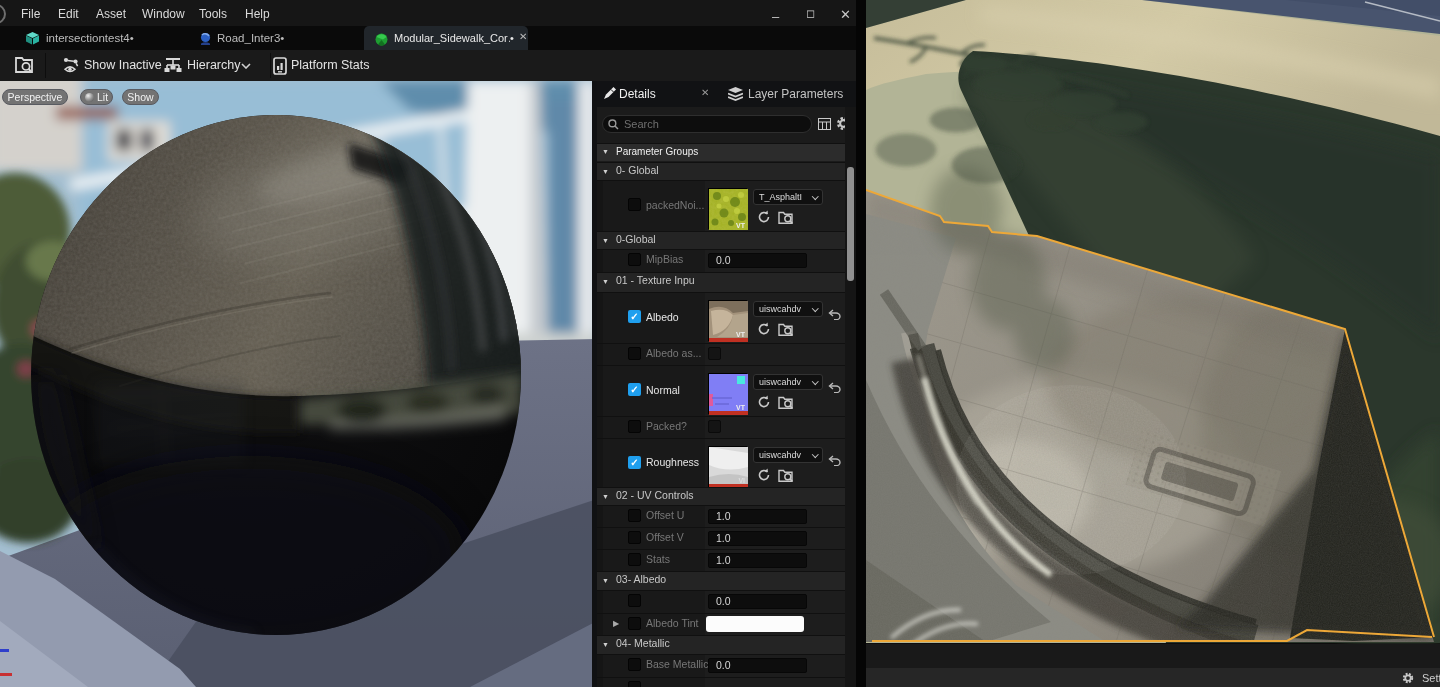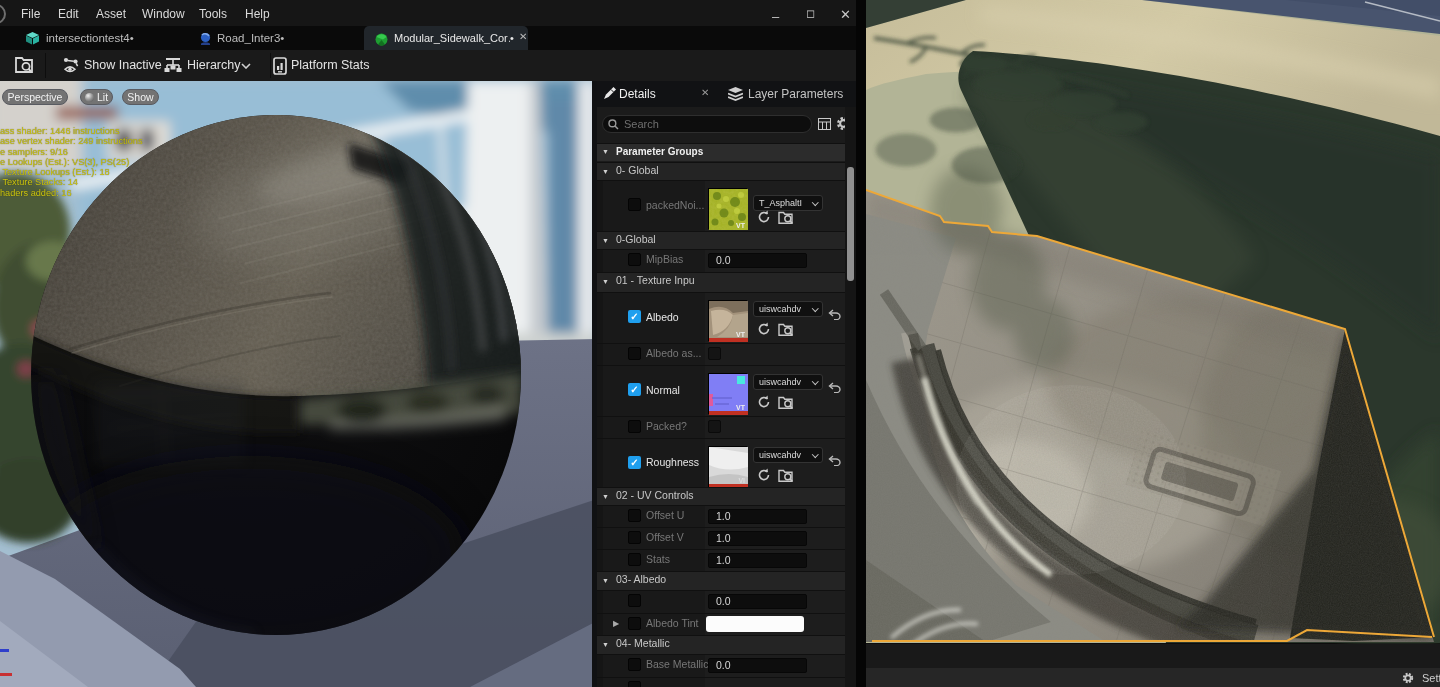--- a/index.html
+++ b/index.html
@@ -401,27 +401,20 @@
 </g>
 <polygon points="592,0 597,0 597,606 592,606" fill="#101113"></polygon>
 <g>
   <rect x="0" y="568" width="9" height="3" fill="#2233cc" opacity="0.9"></rect>
   <rect x="0" y="592" width="12" height="3" fill="#cc2222" opacity="0.9"></rect>
 </g>
 </svg>
       <div class="pill" style="left:2px;top:8px;width:66px;">Perspective</div>
       <div class="pill" style="left:80px;top:8px;width:33px;"><span style="display:inline-block;width:9px;height:9px;border-radius:50%;background:radial-gradient(circle at 35% 30%,#efefef,#9a9a9a 45%,#555 90%);vertical-align:-1px;margin-right:3px;"></span>Lit</div>
       <div class="pill" style="left:122px;top:8px;width:37px;">Show</div>
-      <div id="stats">ass shader: 1446 instructions
-ase vertex shader: 249 instructions
-e samplers: 9/16
-e Lookups (Est.): VS(3), PS(25)
- Texture Lookups (Est.): 18
- Texture Stacks: 14
-haders added: 16</div>
     </div>
 
     <div id="dp" class="abs">
       <div id="dtabs">
         <span style="position:absolute;left:6px;top:5px;"><svg width="14" height="14" viewBox="0 0 14 14">
               <path d="M1 13 L3 8.5 L10.5 1 L13 3.5 L5.5 11 Z" fill="#e8e8e8"></path>
               <line x1="8" y1="3.5" x2="10.5" y2="6" stroke="#1b1b1b" stroke-width="1"></line>
             </svg></span>
         <span style="position:absolute;left:22px;top:6px;color:#f0f0f0;font-size:12px;">Details</span>
         <span style="position:absolute;left:104px;top:6px;color:#9a9a9a;font-size:10px;">✕</span>
@@ -445,21 +438,21 @@
             <line x1="0.5" y1="4" x2="12.5" y2="4" stroke="#c9c9c9"></line>
             <line x1="4.5" y1="4" x2="4.5" y2="11.5" stroke="#c9c9c9"></line>
             <line x1="8.5" y1="4" x2="8.5" y2="11.5" stroke="#c9c9c9"></line>
           </svg>
 <svg style="position:absolute;left:239px;top:9px;" width="15" height="15" viewBox="0 0 16 16">
             <circle cx="8" cy="8" r="5.6" fill="none" stroke="#c9c9c9" stroke-width="2.6" stroke-dasharray="2.6 1.9"></circle>
             <circle cx="8" cy="8" r="3.6" fill="none" stroke="#c9c9c9" stroke-width="2.2"></circle>
           </svg>
 <div class="cat" style="top:36px;height:18px;background:#2c2c2c;"></div>
 <span style="position:absolute;left:5px;top:41px;color:#cfcfcf;font-size:7px;">▼</span>
-<span style="position:absolute;left:19px;top:39px;color:#efefef;font-size:10px;font-weight:bold;">Parameter Groups</span>
+<span style="position:absolute;left:19px;top:39px;color:#efefef;font-size:10px;font-weight:normal;">Parameter Groups</span>
 <div class="cat" style="top:55px;height:18px;"></div>
 <span style="position:absolute;left:5px;top:61px;color:#cfcfcf;font-size:7px;">▼</span>
 <span style="position:absolute;left:19px;top:57px;">0- Global</span>
 <div class="gut" style="top:73px;height:51px;"></div>
 <div class="rowL" style="top:73px;height:51px;"></div>
 <div class="rowR" style="top:73px;height:51px;"></div>
 <div class="cb" style="left:31px;top:91px;"></div>
 <div style="position:absolute;left:49px;top:73px;height:51px;width:62px;overflow:hidden;">
             <span style="position:absolute;top:19px;color:#777;">packedNoi...</span>
           </div>
@@ -481,21 +474,21 @@
                 <circle cx="22" cy="34" r="3"></circle>
               </g>
               <g fill="#cdd94a" opacity="0.6">
                 <circle cx="17" cy="10" r="3"></circle>
                 <circle cx="32" cy="6" r="3"></circle>
                 <circle cx="10" cy="17" r="2.5"></circle>
                 <circle cx="28" cy="22" r="3"></circle>
               </g>
               <text x="36" y="39" font-size="7" font-weight="bold" fill="#eee" text-anchor="end" font-family="Liberation Sans">VT</text>
             </svg></div>
-<div class="drop" style="left:156px;top:82px;margin-top:6px;">T_AsphaltI<i style="position:absolute;right:5px;top:4px;width:4.5px;height:4.5px;border-right:1.4px solid #c4c4c4;border-bottom:1.4px solid #c4c4c4;transform:rotate(45deg);"></i></div>
+<div class="drop" style="left:156px;top:82px;">T_AsphaltI<i style="position:absolute;right:5px;top:4px;width:4.5px;height:4.5px;border-right:1.4px solid #c4c4c4;border-bottom:1.4px solid #c4c4c4;transform:rotate(45deg);"></i></div>
 <span style="position:absolute;left:160px;top:103px;"><svg width="14" height="14" viewBox="0 0 14 14">
               <path d="M11.5 7a4.5 4.5 0 1 1-1.4-3.2" fill="none" stroke="#c9c9c9" stroke-width="1.6"></path>
               <path d="M10.6 0.6 L10.9 4.2 L7.4 3.4 Z" fill="#c9c9c9"></path>
             </svg></span>
 <span style="position:absolute;left:181px;top:103px;"><svg width="16" height="14" viewBox="0 0 16 14">
               <path d="M1 2.5 h4.5 l1.3 1.7 H14 v9 H1 Z" fill="none" stroke="#c9c9c9" stroke-width="1.4"></path>
               <circle cx="9.8" cy="8.8" r="3" fill="#1d1d1d" stroke="#c9c9c9" stroke-width="1.4"></circle>
               <line x1="12" y1="11" x2="14.4" y2="13.4" stroke="#c9c9c9" stroke-width="1.6"></line>
             </svg></span>
 <div class="cat" style="top:124px;height:18px;"></div>

